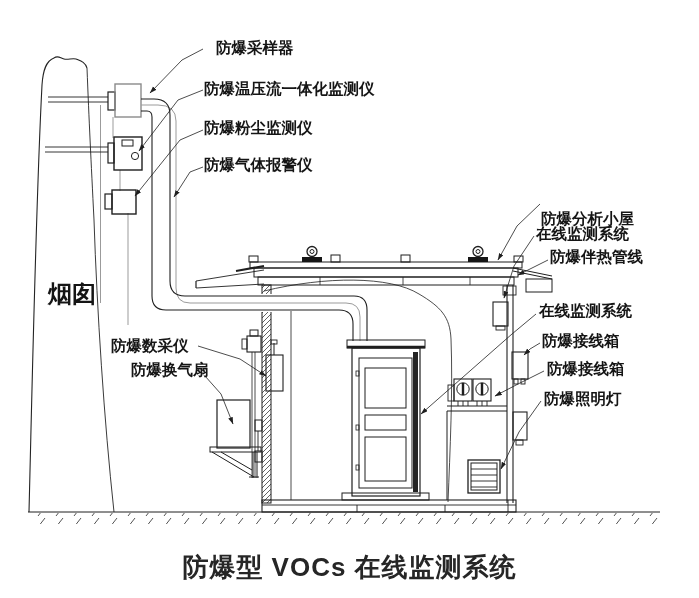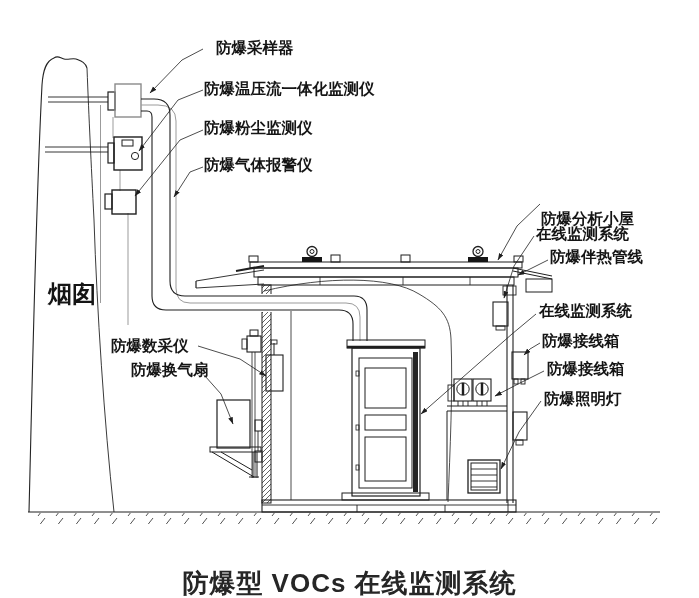--- a/index.html
+++ b/index.html
@@ -4,21 +4,21 @@
 <style>
   html,body{margin:0;padding:0;background:#fff;}
   #stage{position:relative;width:699px;height:598px;background:#ffffff;overflow:hidden;
          font-family:"Liberation Sans",sans-serif;}
   #stage svg{position:absolute;left:0;top:0;}
   .lbl{position:absolute;font:700 15.5px/1.12 "Liberation Serif","DejaVu Serif",serif;
        color:#151515;white-space:nowrap;}
   .lbl-big{font-size:24px;}
   #title{position:absolute;top:553px;left:50%;transform:translateX(-50%);
          font:700 26px/1.1 "Liberation Sans","DejaVu Sans",sans-serif;
-         color:#262626;white-space:nowrap;letter-spacing:1px;margin-top:16px;}
+         color:#262626;white-space:nowrap;letter-spacing:1px;}
 </style>
 </head>
 <body>
 
 <div id="stage">
 
 <svg width="699" height="598" viewBox="0 0 699 598">
   <defs>
     <marker id="arr" markerWidth="10" markerHeight="8" refX="8.5" refY="3" orient="auto">
       <path d="M0,0 L9,3 L0,6 Z" fill="#1f1f1f"></path>

